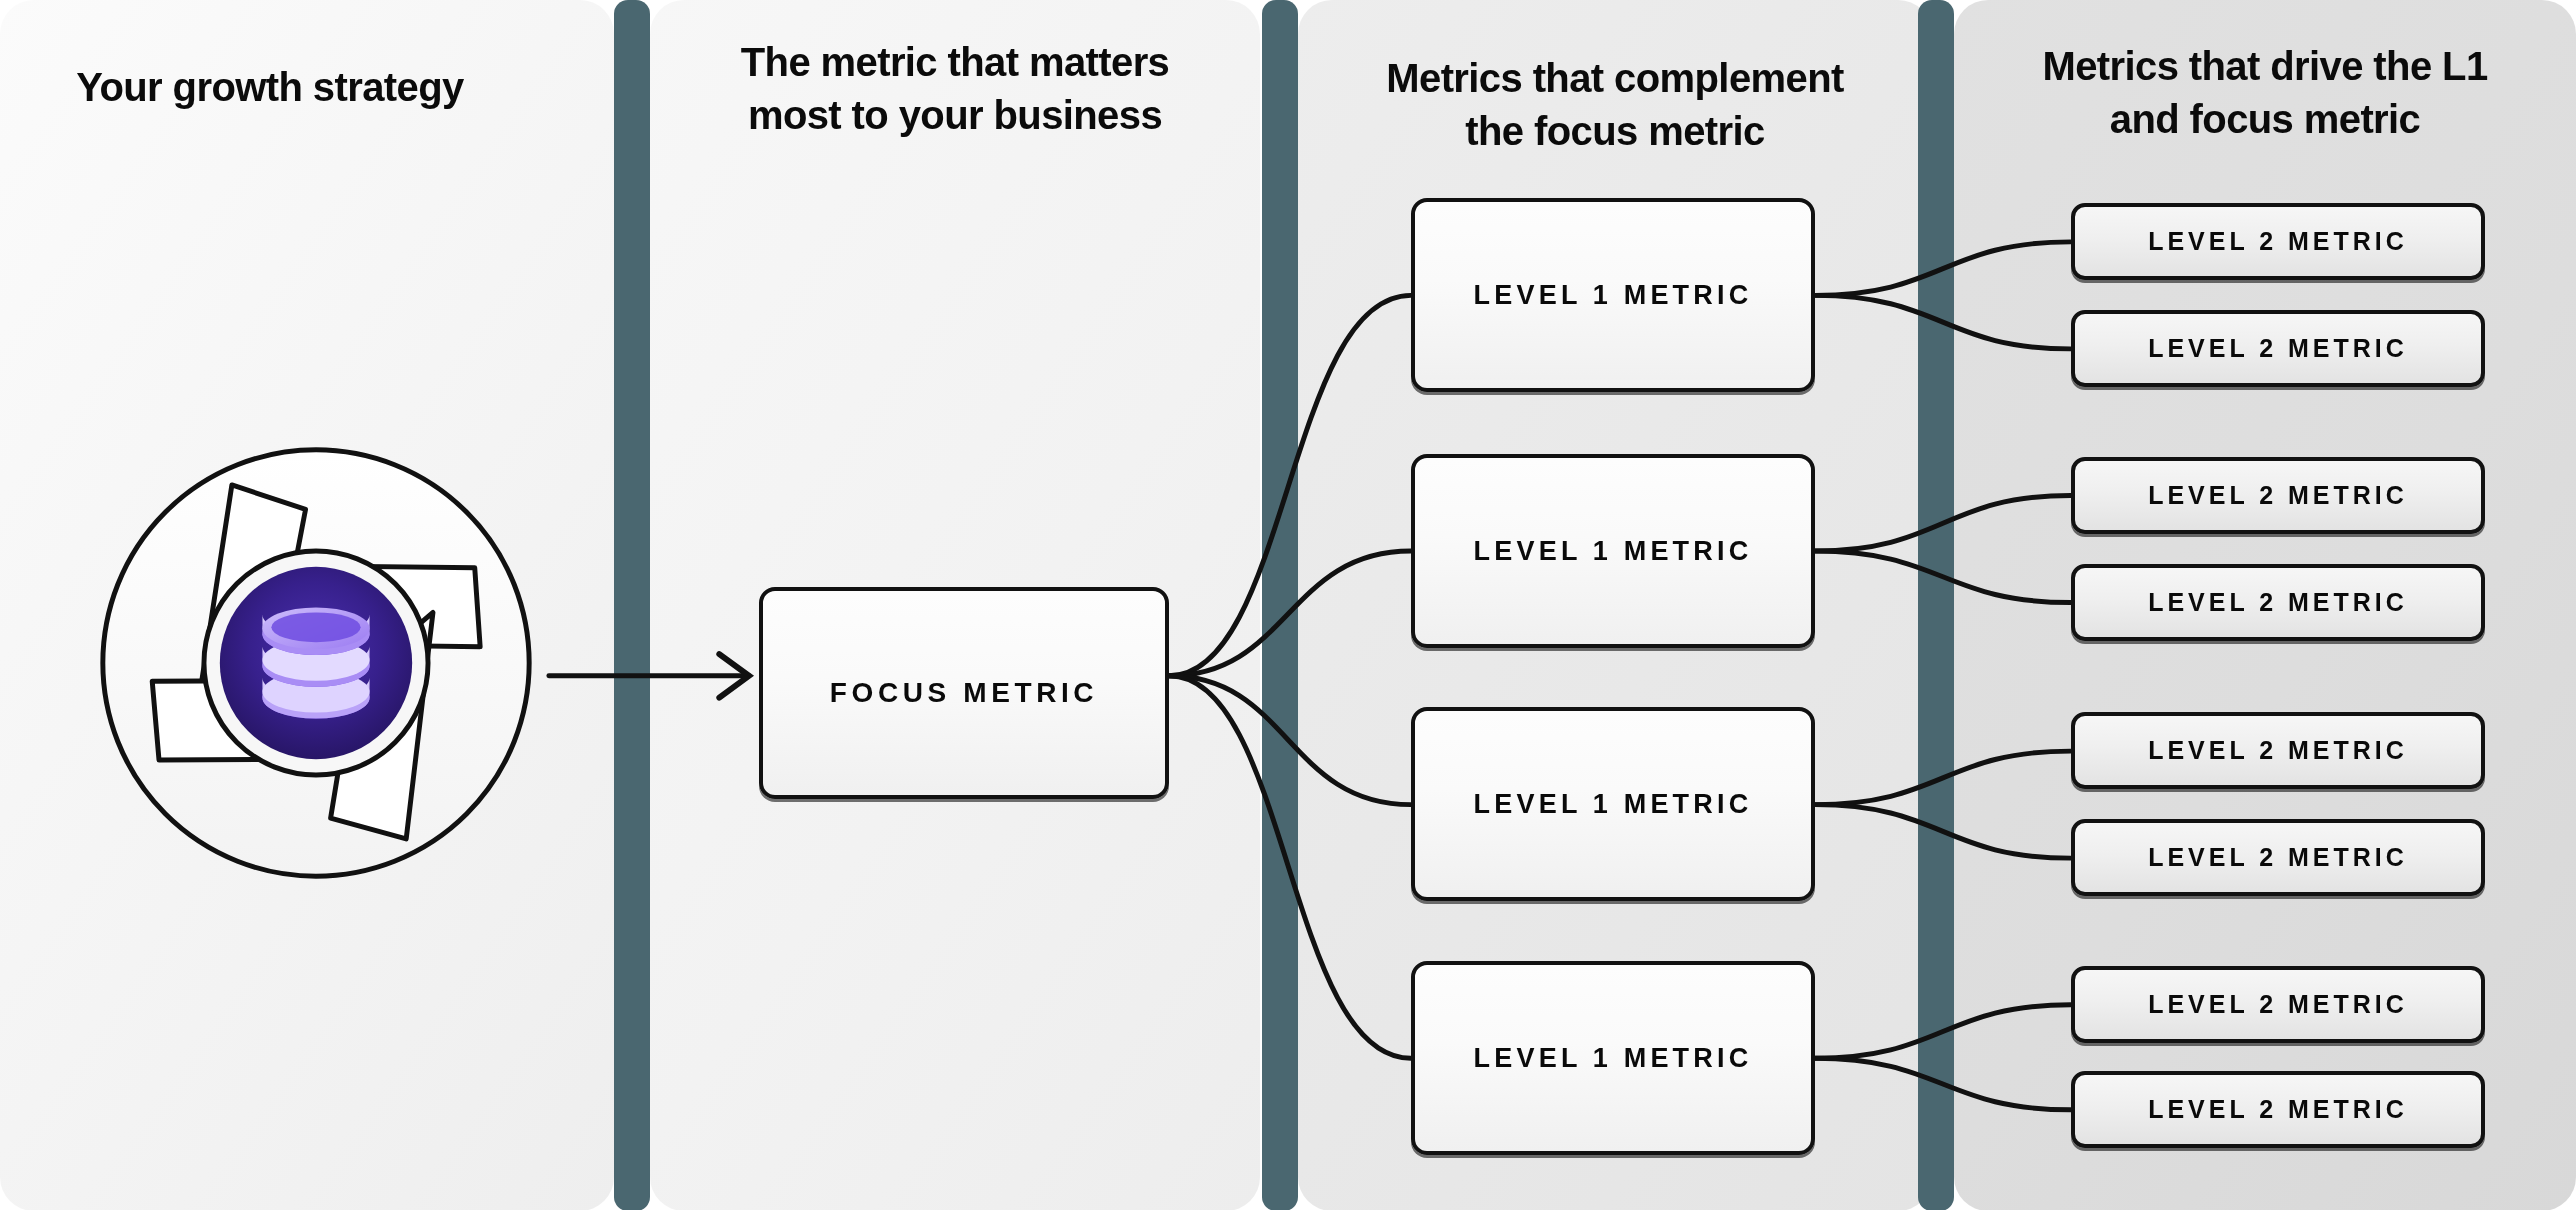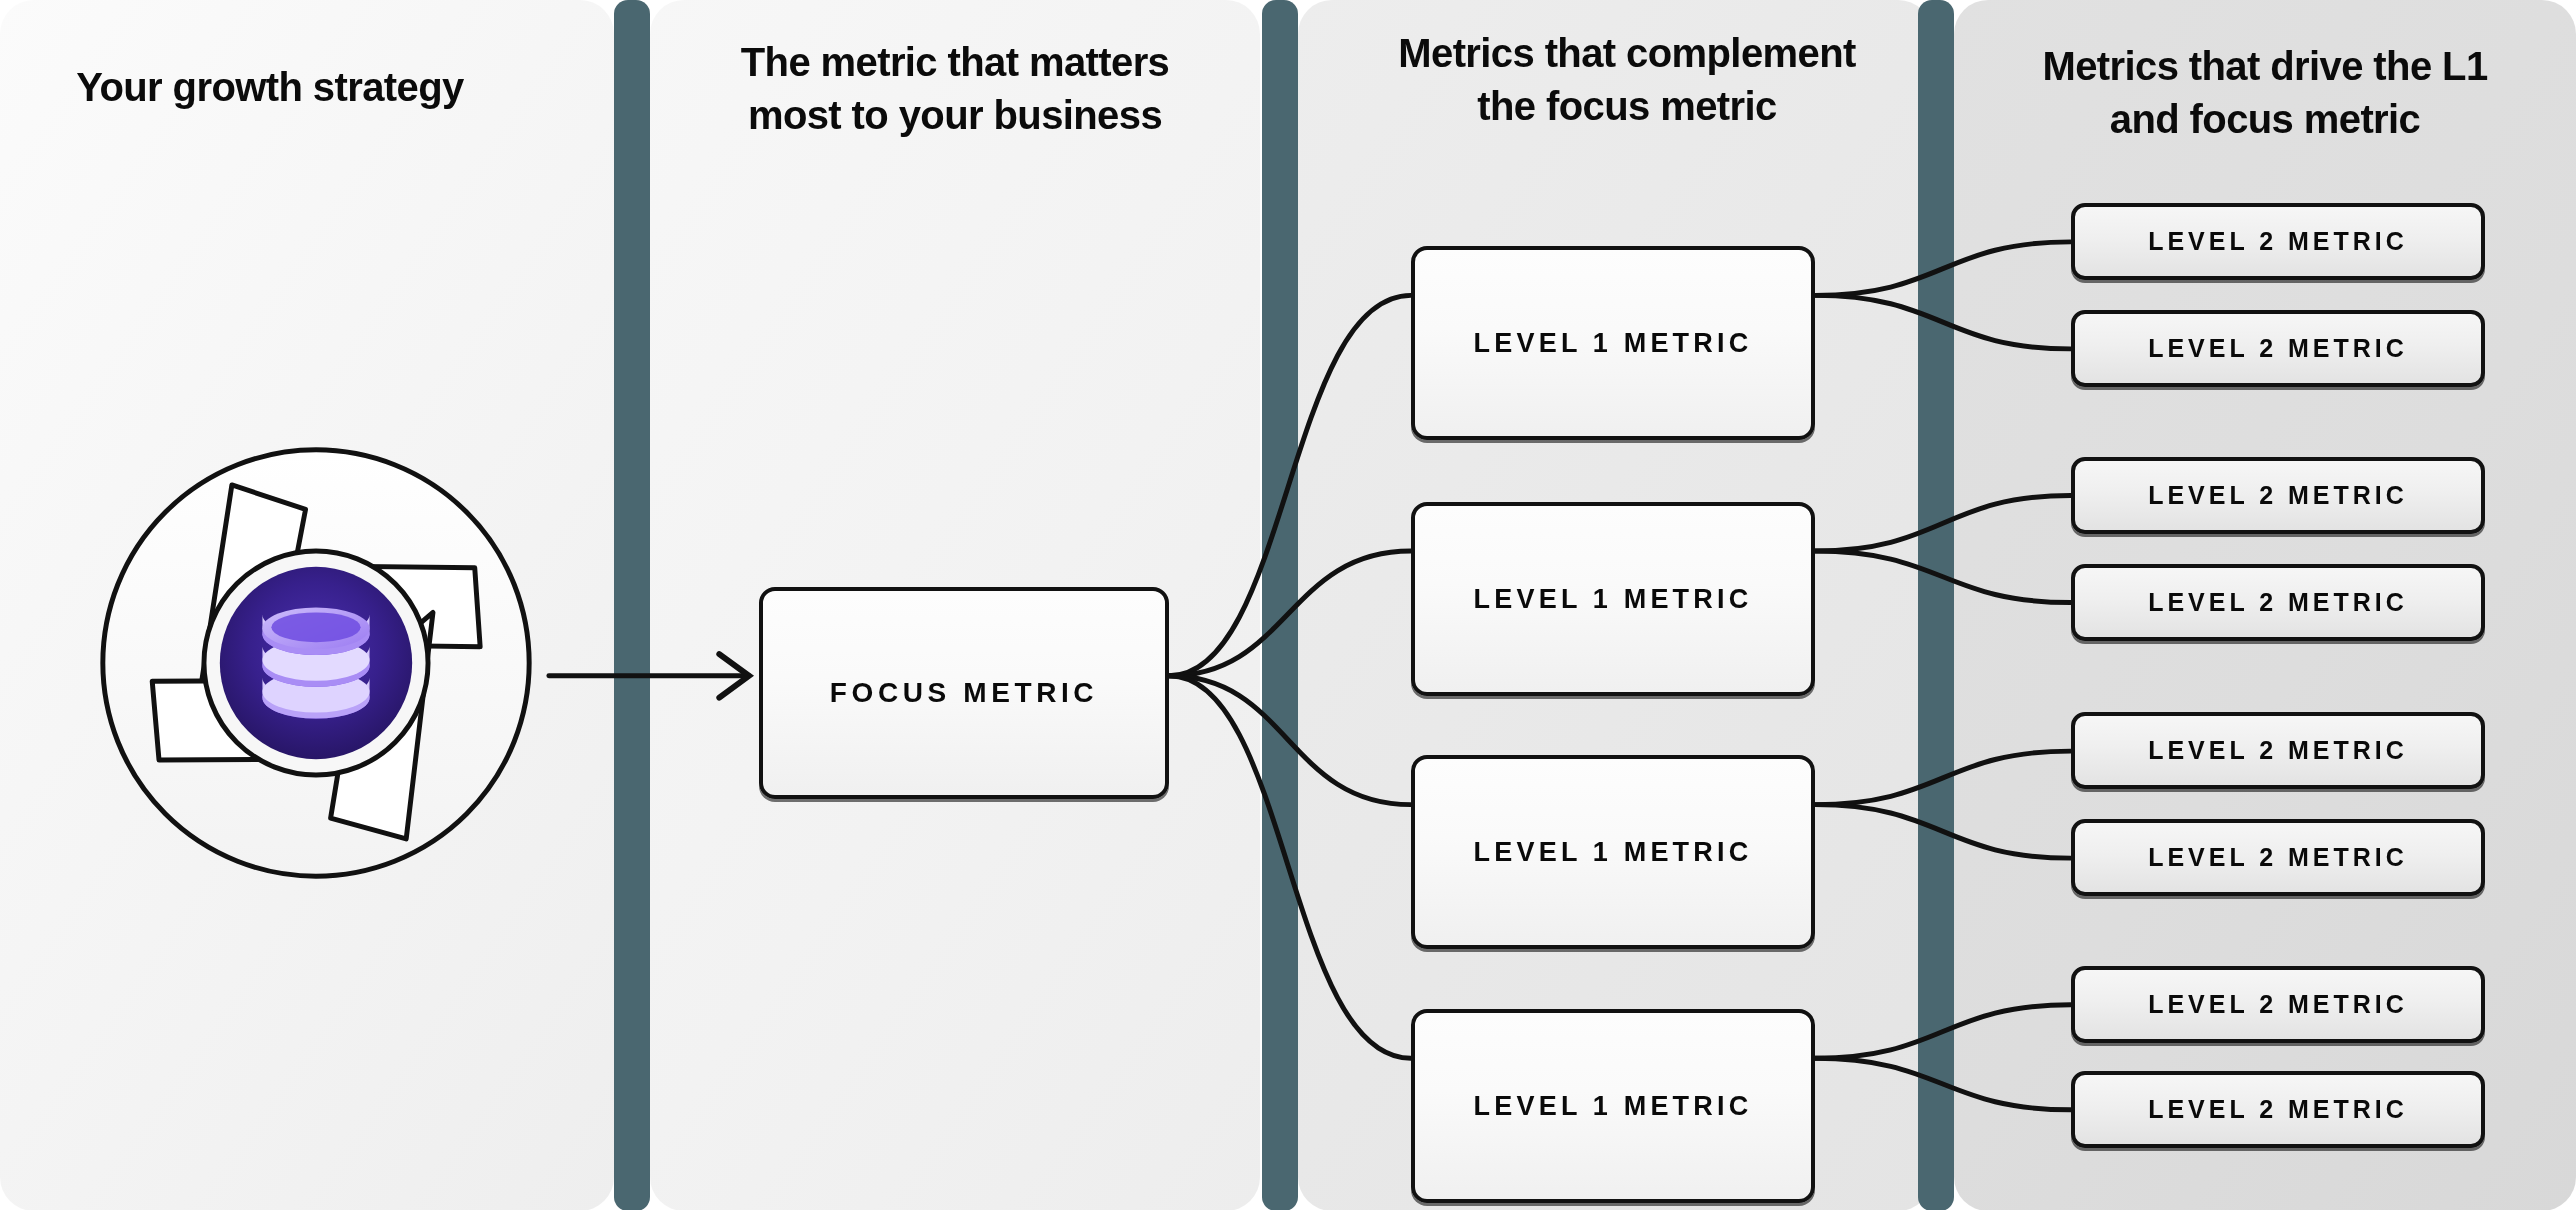--- a/index.html
+++ b/index.html
@@ -55,21 +55,21 @@
     font-weight: 700;
     font-size: 40px;
     line-height: 1.32;
     letter-spacing: -0.6px;
     color: #0b0b0b;
     font-family: "Liberation Sans", sans-serif;
     white-space: pre-line;
   }
   .title-1 { left: 0px;    width: 540px; top: 61px; }
   .title-2 { left: 650px;  width: 610px; top: 36px; }
-  .title-3 { left: 1298px; width: 634px; top: 27px; margin-left: 12px; }
+  .title-3 { left: 1298px; width: 634px; top: 52px; }
   .title-4 { left: 1954px; width: 622px; top: 40px; }
 
   
   .node {
     position: absolute;
     box-sizing: border-box;
     border: 4px solid #111111;
     border-radius: 16px;
     background: linear-gradient(180deg, #fdfdfd 0%, #fafafa 42%, #f0f0f0 100%);
     display: flex;
@@ -83,21 +83,21 @@
     font-weight: 700;
     color: #0a0a0a;
     letter-spacing: 4.2px;
     font-size: 27px;
     white-space: nowrap;
   }
 
   .node-focus  { left: 759px;  top: 587px; width: 410px;  height: 212px; }
   .node-focus span { font-size: 28px; letter-spacing: 4.6px; }
 
-  .node-l1 { left: 1411px; width: 404px; height: 194px; margin-top: 48px; }
+  .node-l1 { left: 1411px; width: 404px; height: 194px; }
   .node-l1 span { font-size: 27px; letter-spacing: 4.2px; }
 
   .node-l2 { left: 2071px; width: 414px; height: 77px; border-radius: 14px;
              background: linear-gradient(180deg, #f6f6f6 0%, #efefef 45%, #e3e3e3 100%); text-align: center; }
   .node-l2 span { font-size: 25px; letter-spacing: 4px; }
 
   
   #wires {
     position: absolute;
     inset: 0;

